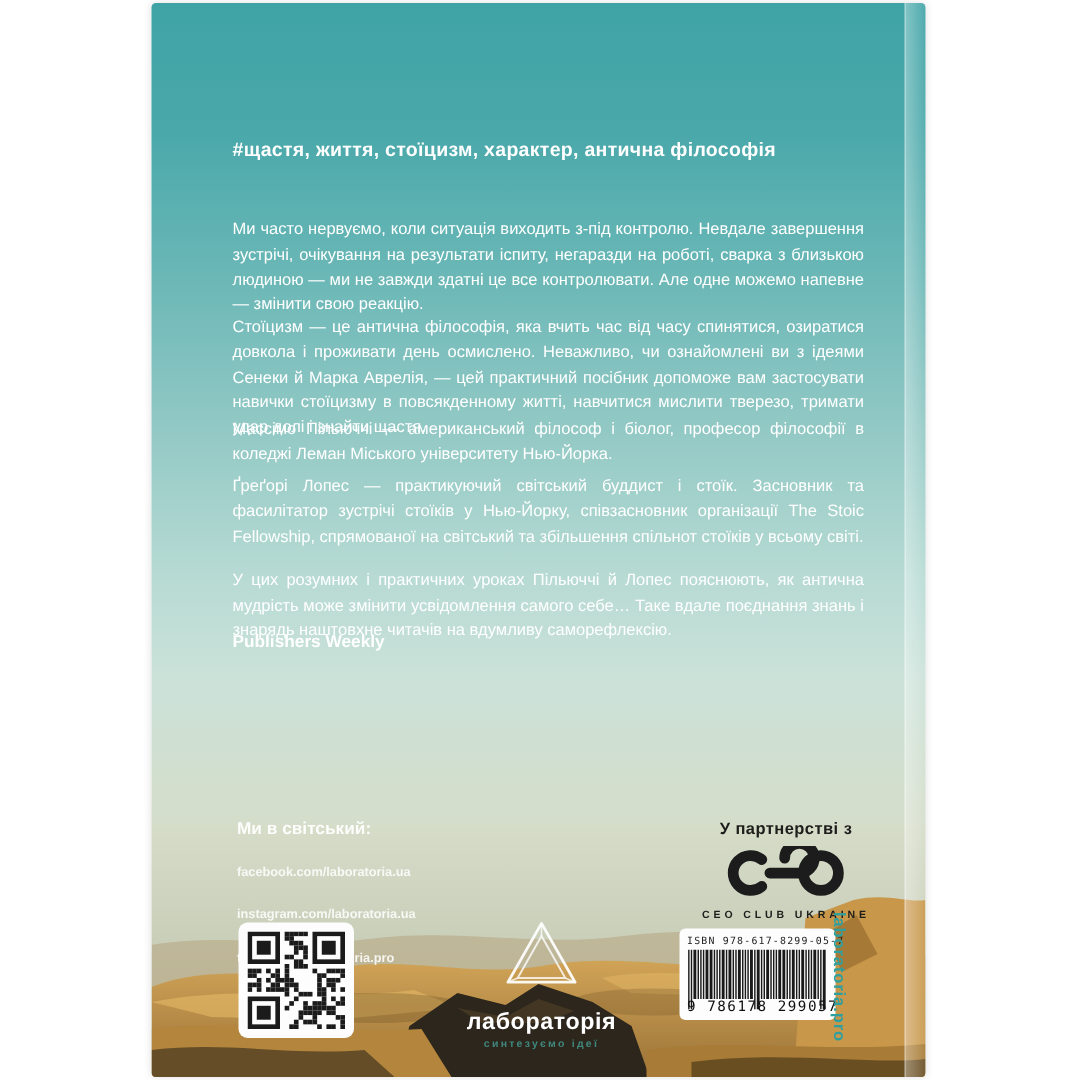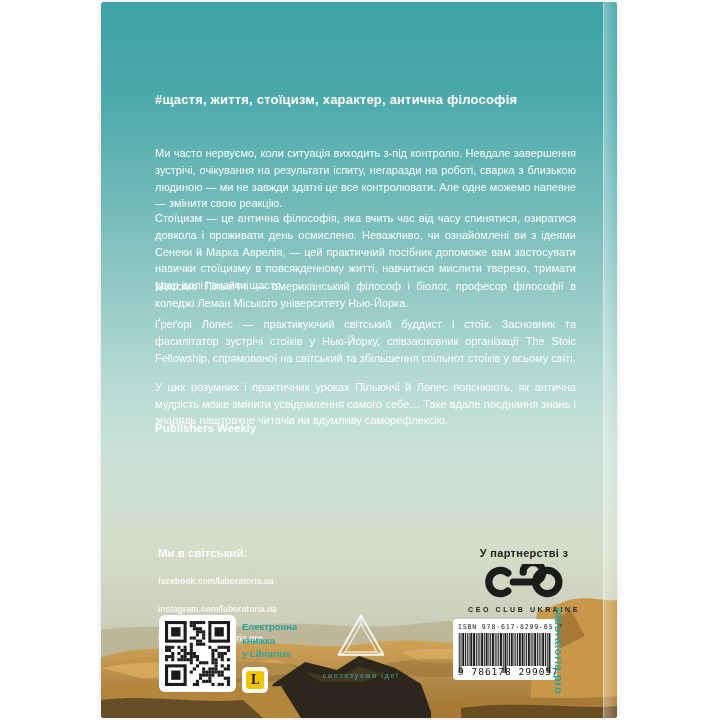--- a/index.html
+++ b/index.html
@@ -261,37 +261,30 @@
           <rect x="42" y="0" width="21" height="21"></rect>
           <rect fill="#fdfdfd" x="45" y="3" width="15" height="15"></rect>
           <rect x="48" y="6" width="9" height="9"></rect>
           <rect x="0" y="42" width="21" height="21"></rect>
           <rect fill="#fdfdfd" x="3" y="45" width="15" height="15"></rect>
           <rect x="6" y="48" width="9" height="9"></rect>
         </g>
       </svg>
   </div>
 
-  <div class="ebook">
-    <div class="ebook-line">Електронна</div>
-    <div class="ebook-line">книжка</div>
-    <div class="ebook-line">у Librarius</div>
-    <div class="lib-badge">
-      <div class="lib-badge-inner">L</div>
-    </div>
-  </div>
 
   <div class="pub">
     <svg viewBox="0 0 60 60" aria-hidden="true">
       <g fill="none" stroke="rgba(255,255,255,.92)" stroke-width="2" stroke-linejoin="round">
         <path d="M30,6 L54,48 L6,48 Z"></path>
         <path d="M30,15 L47,45 L13,45 Z" stroke-width="1.4" opacity=".85"></path>
         <path d="M30,6 L30,15 M54,48 L47,45 M6,48 L13,45" stroke-width="1.2" opacity=".8"></path>
       </g>
     </svg>
+    <div class="pub-name">лабораторія</div>
     <div class="pub-tag">синтезуємо ідеї</div>
   </div>
 
   <div class="barcode">
     <div class="isbn">ISBN 978-617-8299-05-7</div>
     <svg class="bars" preserveAspectRatio="none" aria-hidden="true" viewBox="0 0 127.1000000000001 40">
         <g fill="#1a1a1a">
           <rect x="1" y="0" width="1.3" height="40"></rect>
           <rect x="3.4000000000000004" y="0" width="1.3" height="40"></rect>
           <rect x="5.800000000000001" y="0" width="2.6" height="33"></rect>

